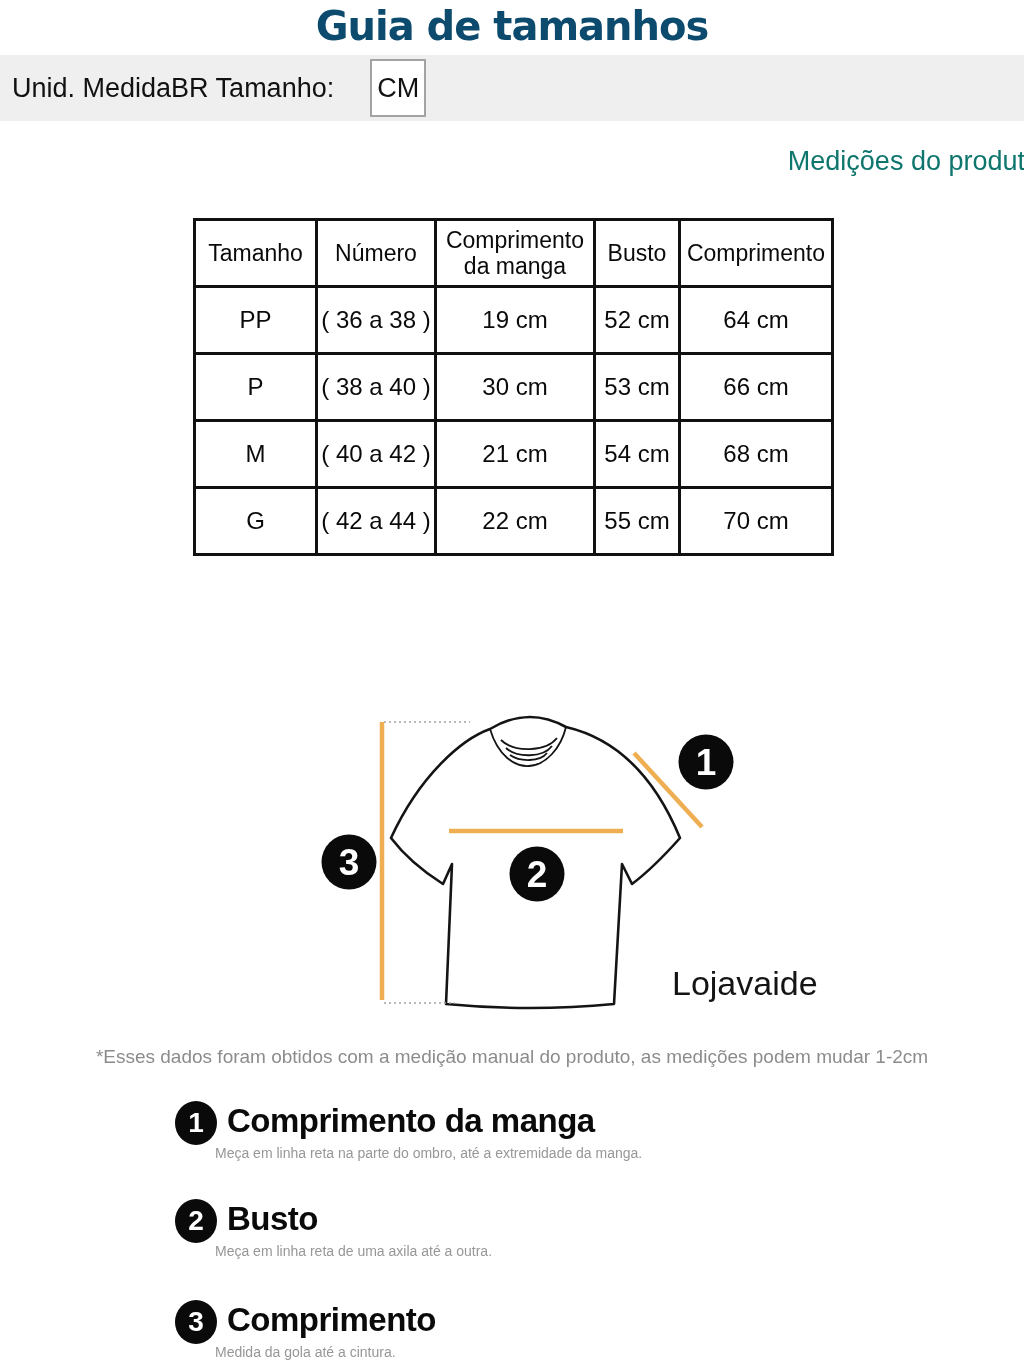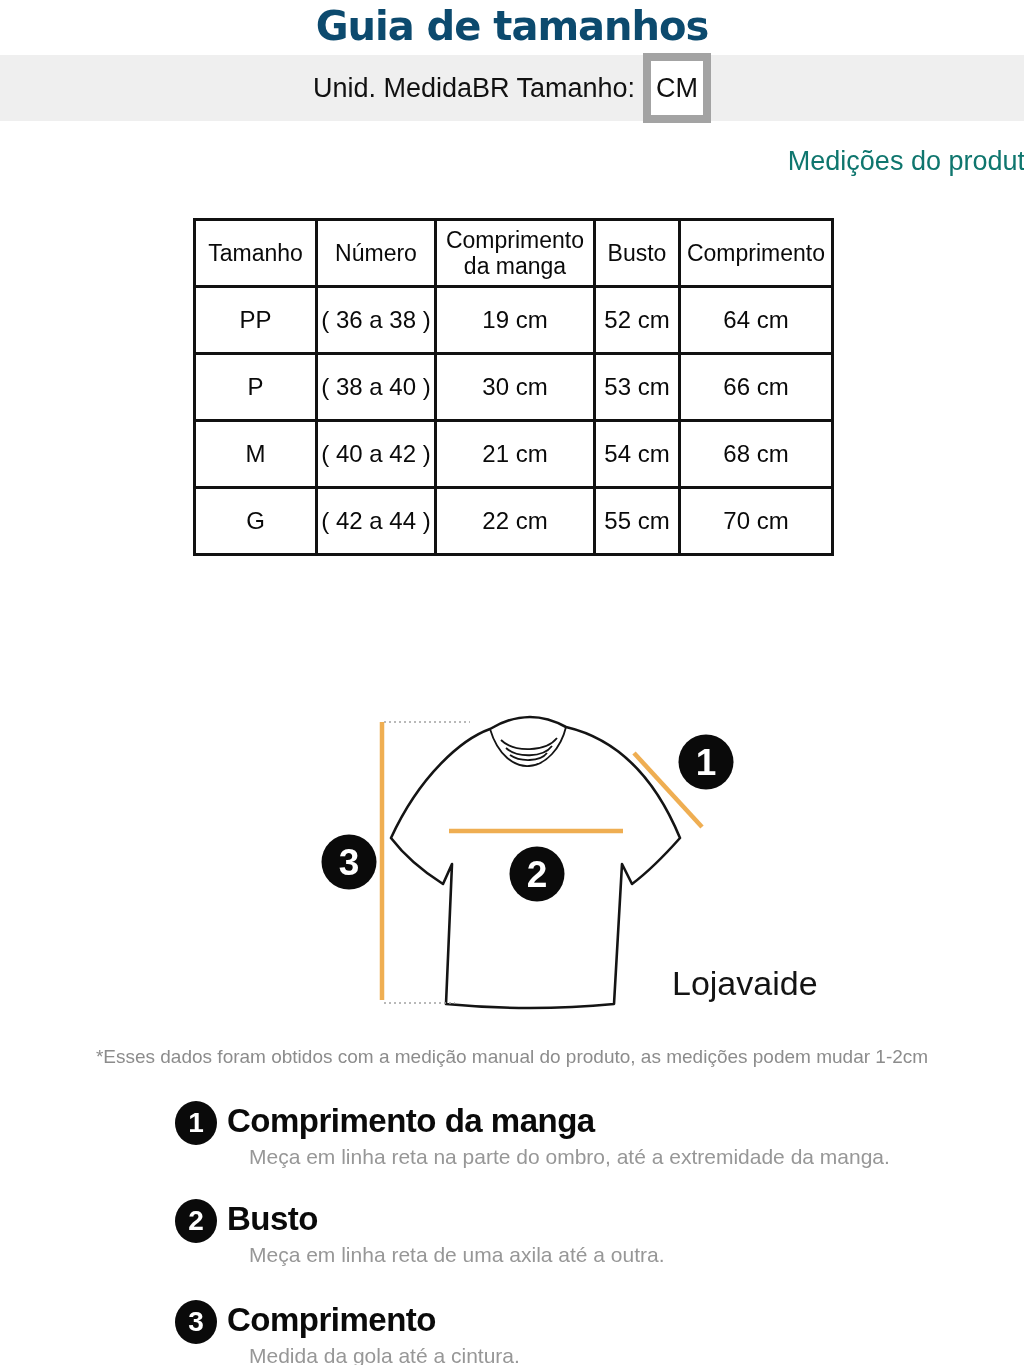--- a/index.html
+++ b/index.html
@@ -15,37 +15,37 @@
   .page-title{
     position:absolute;top:0;left:0;width:100%;height:52px;
     line-height:52px;text-align:center;
     font-family:"DejaVu Sans", sans-serif;
     font-size:40px;font-weight:800;letter-spacing:-1px;color:#0c4a6e;
   }
   
   .header-bar{
     position:absolute;top:55px;left:0;width:100%;height:66px;
     background:#efefef;
-    display:flex;align-items:center;justify-content:center;
+    display:flex;align-items:center;justify-content:flex-start;
     box-sizing:border-box;padding:0 12px;
   }
   .unit-label{font-size:27px;color:#111;}
   .brand{
     position:absolute;left:50%;top:50%;transform:translate(-50%,-50%);
     display:flex;align-items:center;gap:4px;
   }
   .brand-name{
     font-family:"Liberation Serif", serif;
     font-size:37px;letter-spacing:5px;color:#1b1b1b;
   }
   .size-region{display:flex;align-items:center;gap:8px;}
   .size-region-label{font-size:27px;color:#111;}
   .unit-value-box{
-    border:8px solid #a3a3a3;background:#fff;
-    font-size:27px;color:#111;padding:11px 5px;line-height:32px;
+    border:2px solid #a3a3a3;background:#fff;
+    font-size:27px;color:#111;padding:11px 5px;line-height:32px;margin-left:28px;
   }
   
   .section-title{
     position:absolute;top:146px;left:0;width:100%;
     text-align:right;font-size:27px;color:#0f766e;margin-left:16px;
   }
   
   table.size-table{
     position:absolute;left:193px;top:218px;
     border-collapse:collapse;table-layout:fixed;width:638px;
@@ -84,21 +84,21 @@
     position:absolute;left:0;top:2px;width:42px;height:44px;border-radius:50%;
     background:#0a0a0a;color:#fff;
     display:flex;align-items:center;justify-content:center;
     font-size:28px;font-weight:700;
   }
   .legend-title{
     margin-left:52px;font-size:33px;font-weight:700;
     letter-spacing:-0.5px;color:#0a0a0a;line-height:44px;
   }
   .legend-desc{
-    margin-left:74px;font-size:21px;color:#979797;margin-top:2px;
+    margin-left:40px;font-size:14px;color:#979797;margin-top:2px;
   }
   .li-1{top:1099px;}
   .li-2{top:1197px;}
   .li-3{top:1298px;}
 </style>
 </head>
 <body>
 
 <div class="page">
 

